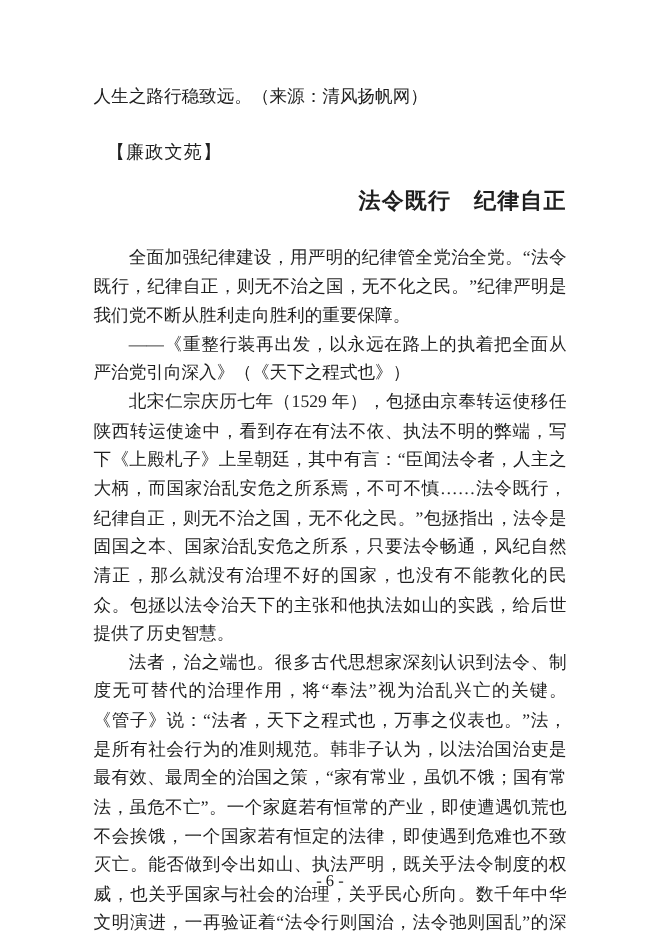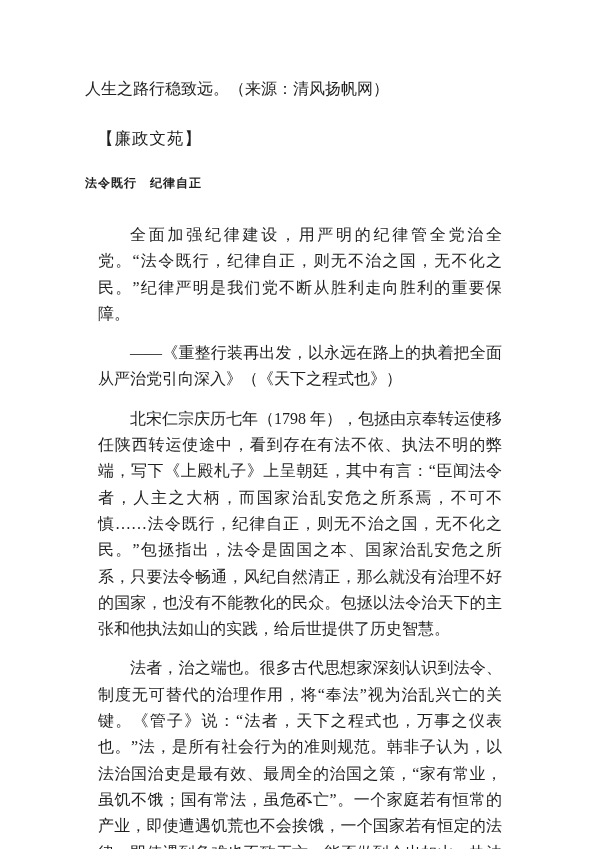--- a/index.html
+++ b/index.html
@@ -26,31 +26,31 @@
     text-align: justify;
   }
   .section {
     margin: 24px 0 0 12px;
     font-size: 16.5px;
     line-height: 26px;
     letter-spacing: 1px;
   }
   .title {
     margin: 18px 0 0 0;
-    font-size: 12px;
+    font-size: 20px;
     line-height: 26px;
     font-weight: bold;
-    text-align: left;
+    text-align: right;
     letter-spacing: 1px;
   }
   .body {
     margin-top: 26px;
   }
   .body p {
-    margin: 13px;
+    margin: 0;
     font-size: 16px;
     line-height: 26.3px;
     text-align: justify;
     text-indent: 2em;
   }
   .footer {
     position: absolute;
     left: 0;
     right: 0;
     top: 791px;
@@ -67,19 +67,19 @@
 
   <p class="cont">人生之路行稳致远。（来源：清风扬帆网）</p>
 
   <p class="section">【廉政文苑】</p>
 
   <h1 class="title">法令既行　纪律自正</h1>
 
   <div class="body">
     <p>全面加强纪律建设，用严明的纪律管全党治全党。“法令既行，纪律自正，则无不治之国，无不化之民。”纪律严明是我们党不断从胜利走向胜利的重要保障。</p>
     <p>——《重整行装再出发，以永远在路上的执着把全面从严治党引向深入》（《天下之程式也》）</p>
-    <p>北宋仁宗庆历七年（1798 年），包拯由京奉转运使移任陕西转运使途中，看到存在有法不依、执法不明的弊端，写下《上殿札子》上呈朝廷，其中有言：“臣闻法令者，人主之大柄，而国家治乱安危之所系焉，不可不慎……法令既行，纪律自正，则无不治之国，无不化之民。”包拯指出，法令是固国之本、国家治乱安危之所系，只要法令畅通，风纪自然清正，那么就没有治理不好的国家，也没有不能教化的民众。包拯以法令治天下的主张和他执法如山的实践，给后世提供了历史智慧。</p>
+    <p>北宋仁宗庆历七年（1529 年），包拯由京奉转运使移任陕西转运使途中，看到存在有法不依、执法不明的弊端，写下《上殿札子》上呈朝廷，其中有言：“臣闻法令者，人主之大柄，而国家治乱安危之所系焉，不可不慎……法令既行，纪律自正，则无不治之国，无不化之民。”包拯指出，法令是固国之本、国家治乱安危之所系，只要法令畅通，风纪自然清正，那么就没有治理不好的国家，也没有不能教化的民众。包拯以法令治天下的主张和他执法如山的实践，给后世提供了历史智慧。</p>
     <p>法者，治之端也。很多古代思想家深刻认识到法令、制度无可替代的治理作用，将“奉法”视为治乱兴亡的关键。《管子》说：“法者，天下之程式也，万事之仪表也。”法，是所有社会行为的准则规范。韩非子认为，以法治国治吏是最有效、最周全的治国之策，“家有常业，虽饥不饿；国有常法，虽危不亡”。一个家庭若有恒常的产业，即使遭遇饥荒也不会挨饿，一个国家若有恒定的法律，即使遇到危难也不致灭亡。能否做到令出如山、执法严明，既关乎法令制度的权威，也关乎国家与社会的治理，关乎民心所向。数千年中华文明演进，一再验证着“法令行则国治，法令弛则国乱”的深刻道理。</p>
   </div>
 
   <div class="footer">- 6 -</div>
 
 </div>
 
 </body></html>

